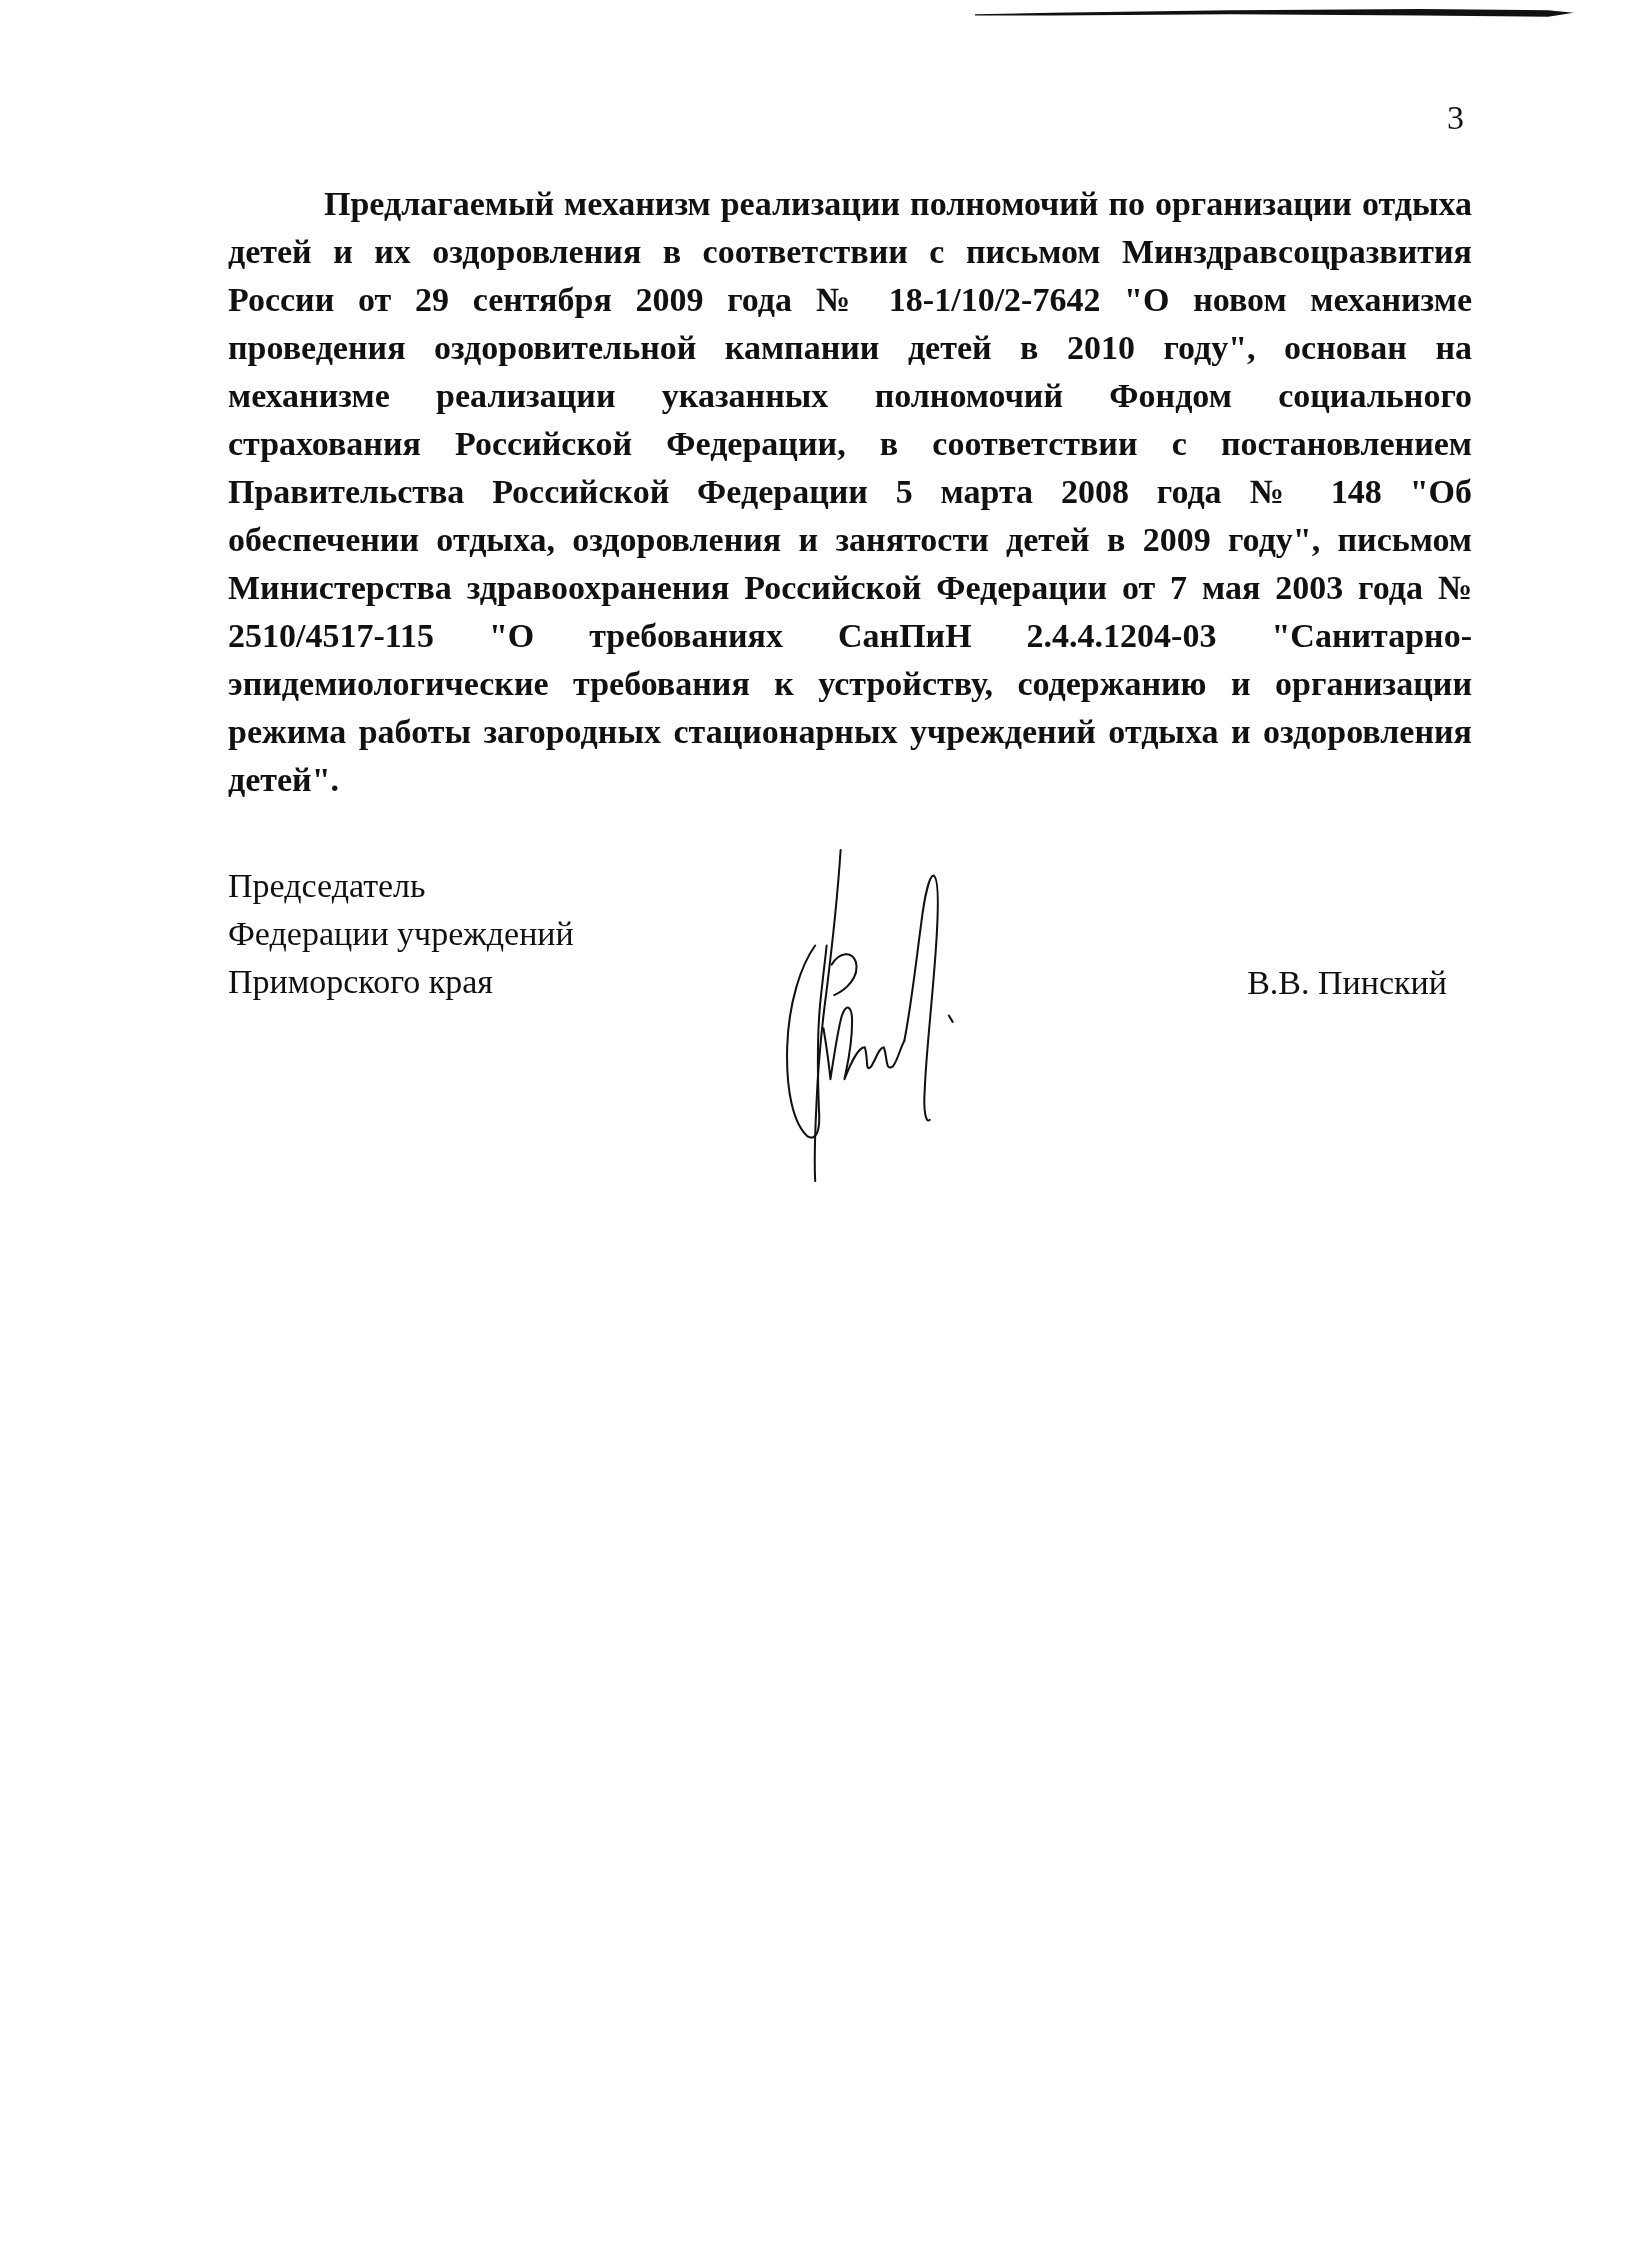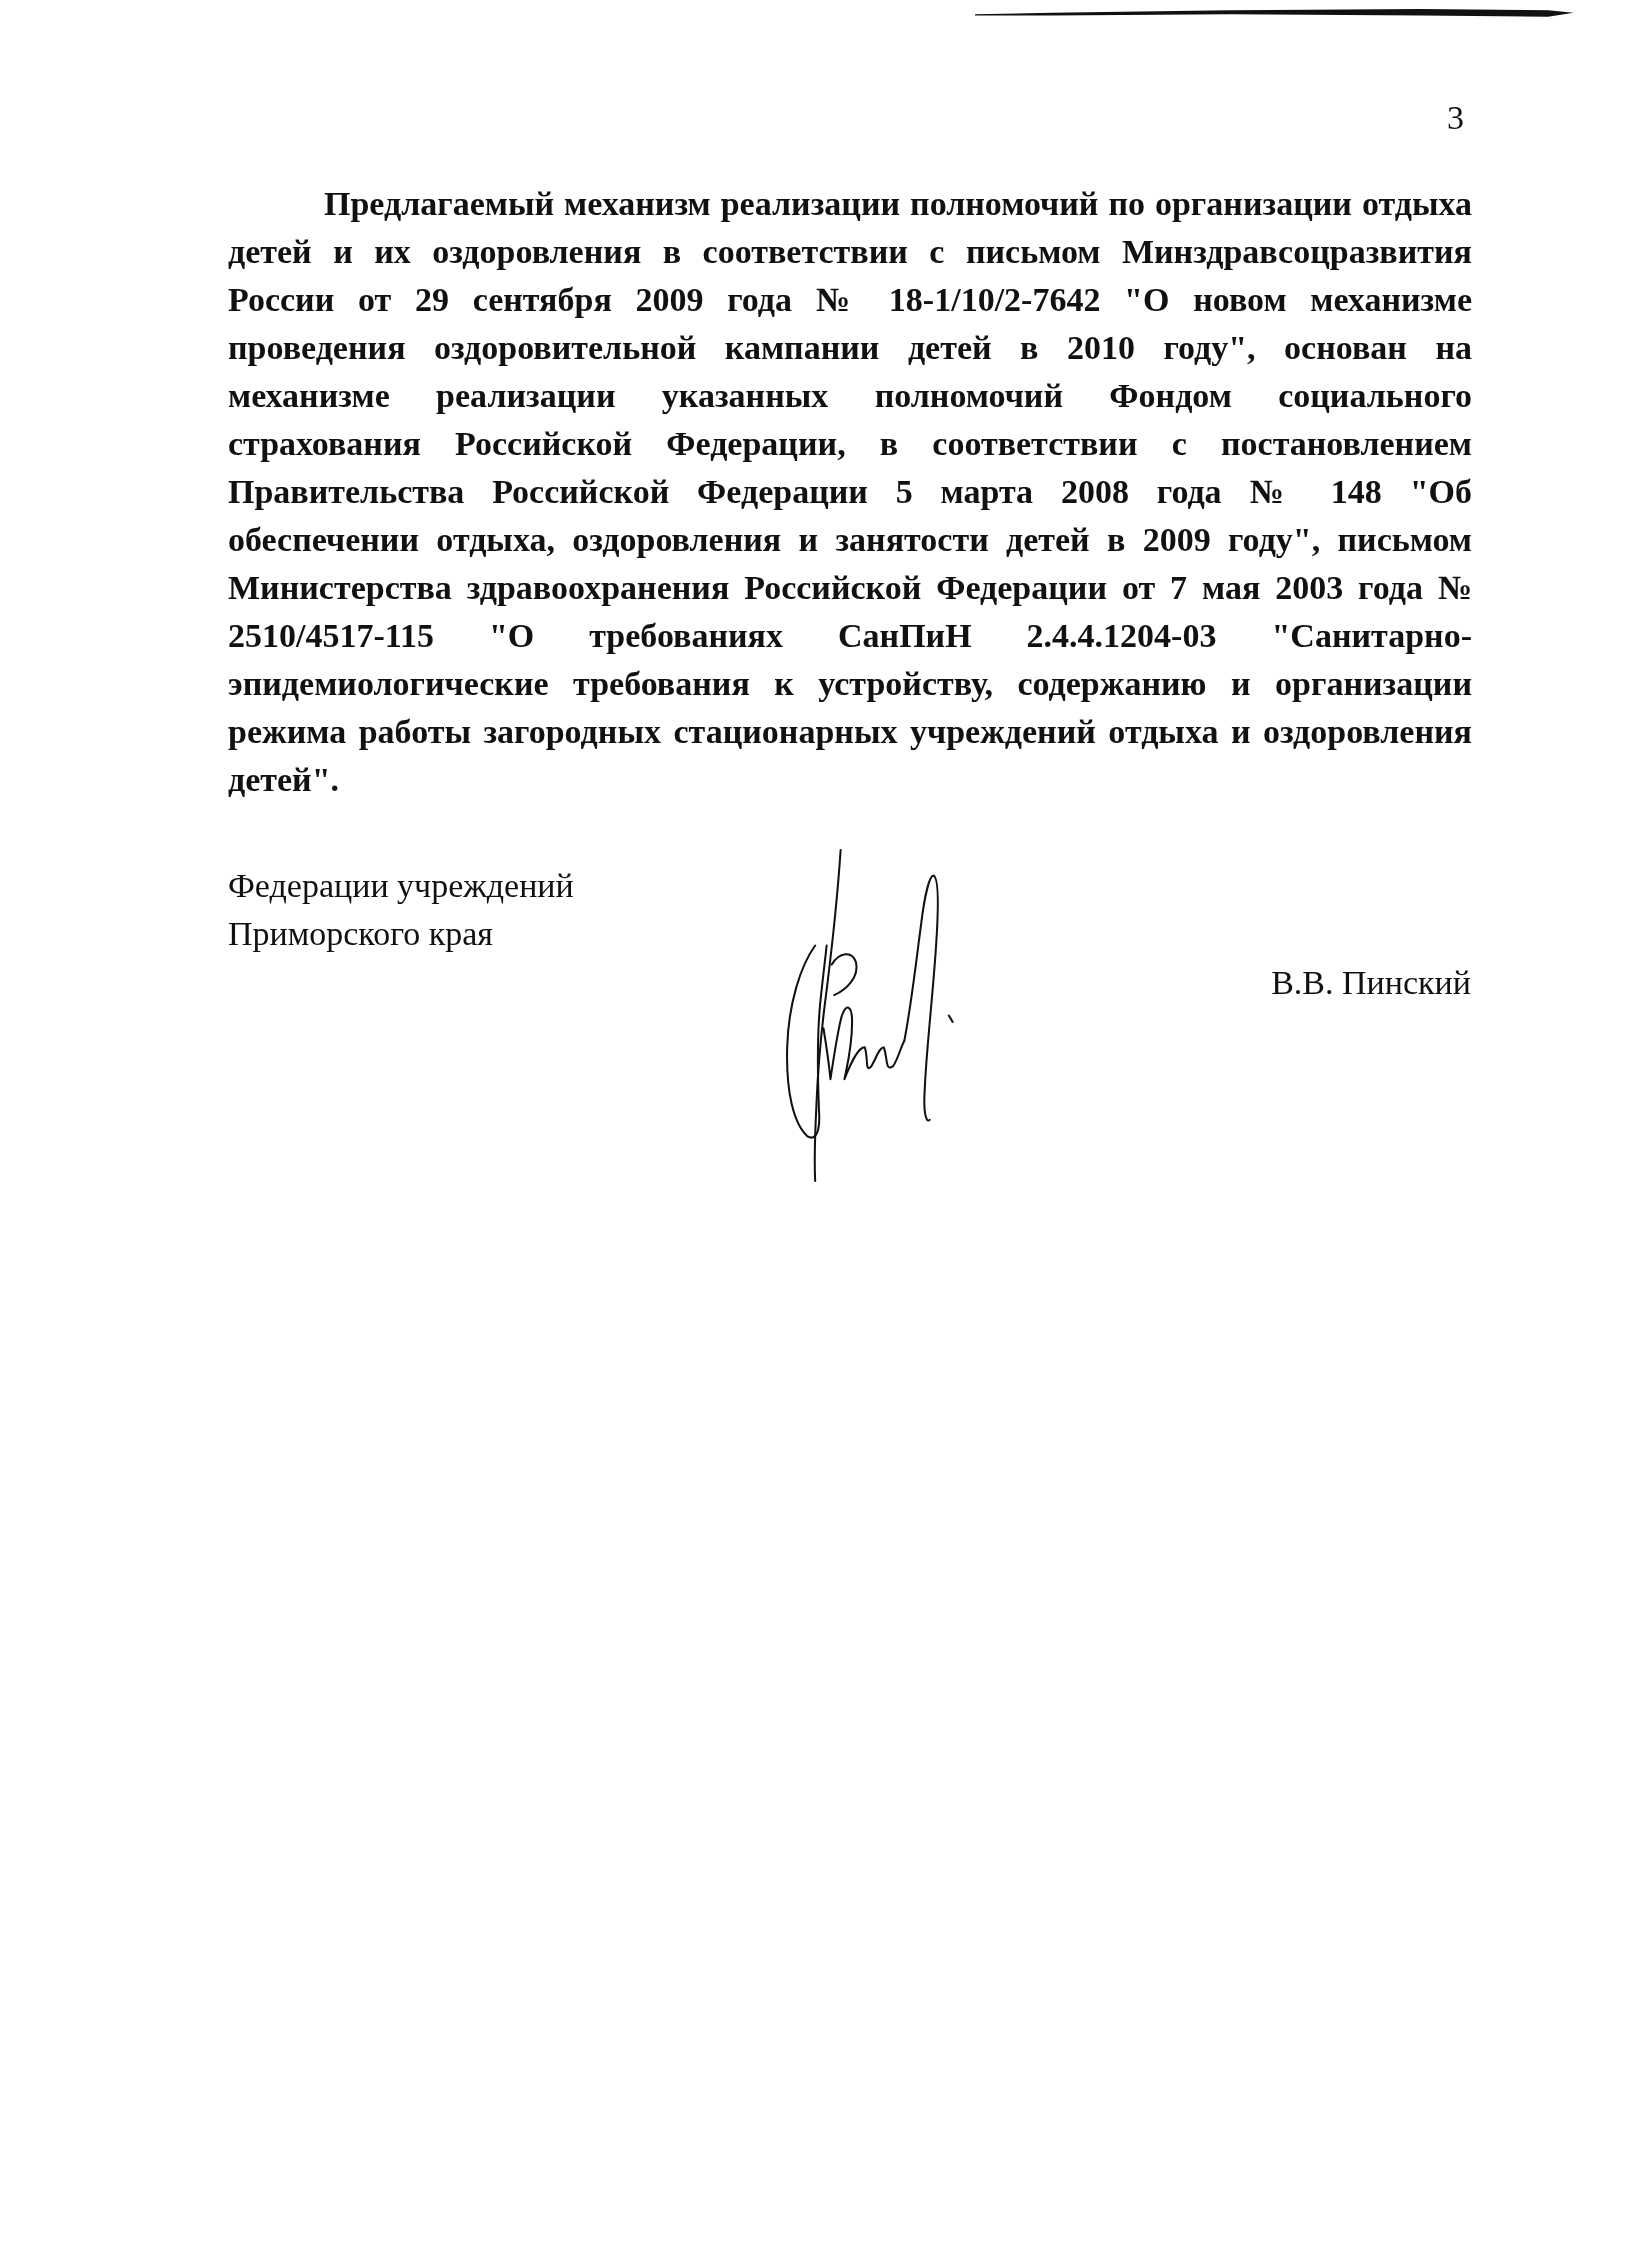--- a/index.html
+++ b/index.html
@@ -54,21 +54,21 @@
       left: 0;
       top: 0;
       font-size: 34px;
       line-height: 48px;
     }
     .signatory-title div {
       white-space: nowrap;
     }
     .signatory-name {
       position: absolute;
-      right: 1px;
+      right: 25px;
       top: 97px;
       font-size: 34px;
       line-height: 48px;
       white-space: nowrap;
     }
     .signature {
       position: absolute;
       left: 535px;
       top: -25.5px;
       width: 280px;
@@ -81,20 +81,21 @@
 <svg class="scan-line" viewBox="0 0 950 30" preserveAspectRatio="none">
   <path d="M0 16 L120 14 L400 10 L700 8 L900 10 L940 14 L900 20 L700 18 L400 16 L120 18 L0 18 Z" fill="#111111"></path>
 </svg>
 
 <div class="page-number">3</div>
 
 <p class="body-paragraph">Предлагаемый механизм реализации полномочий по организации отдыха детей и их оздоровления в соответствии с письмом Минздравсоцразвития России от 29 сентября 2009 года № 18-1/10/2-7642 "О новом механизме проведения оздоровительной кампании детей в 2010 году", основан на механизме реализации указанных полномочий Фондом социального страхования Российской Федерации, в соответствии с постановлением Правительства Российской Федерации 5 марта 2008 года № 148 "Об обеспечении отдыха, оздоровления и занятости детей в 2009 году", письмом Министерства здравоохранения Российской Федерации от 7 мая 2003 года № 2510/4517-115 "О требованиях СанПиН 2.4.4.1204-03 "Санитарно-эпидемиологические требования к устройству, содержанию и организации режима работы загородных стационарных учреждений отдыха и оздоровления детей".</p>
 
 <div class="signature-block">
   <div class="signatory-title">
+    <div>Председатель</div>
     <div>Федерации учреждений</div>
     <div>Приморского края</div>
   </div>
 
   <svg class="signature" viewBox="0 0 440 560">
     <g fill="none" stroke="#111111" stroke-width="3.2" stroke-linecap="round" stroke-linejoin="round">
 
       <path d="M122 20 C118 80 110 160 100 240 C92 300 86 370 84 420 C82 460 80 500 82 540"></path>
 
       <path d="M82 170 C60 200 40 260 38 330 C36 400 48 450 70 470 C84 478 90 460 88 430 C86 380 84 320 90 260 C94 220 98 190 100 170"></path>

